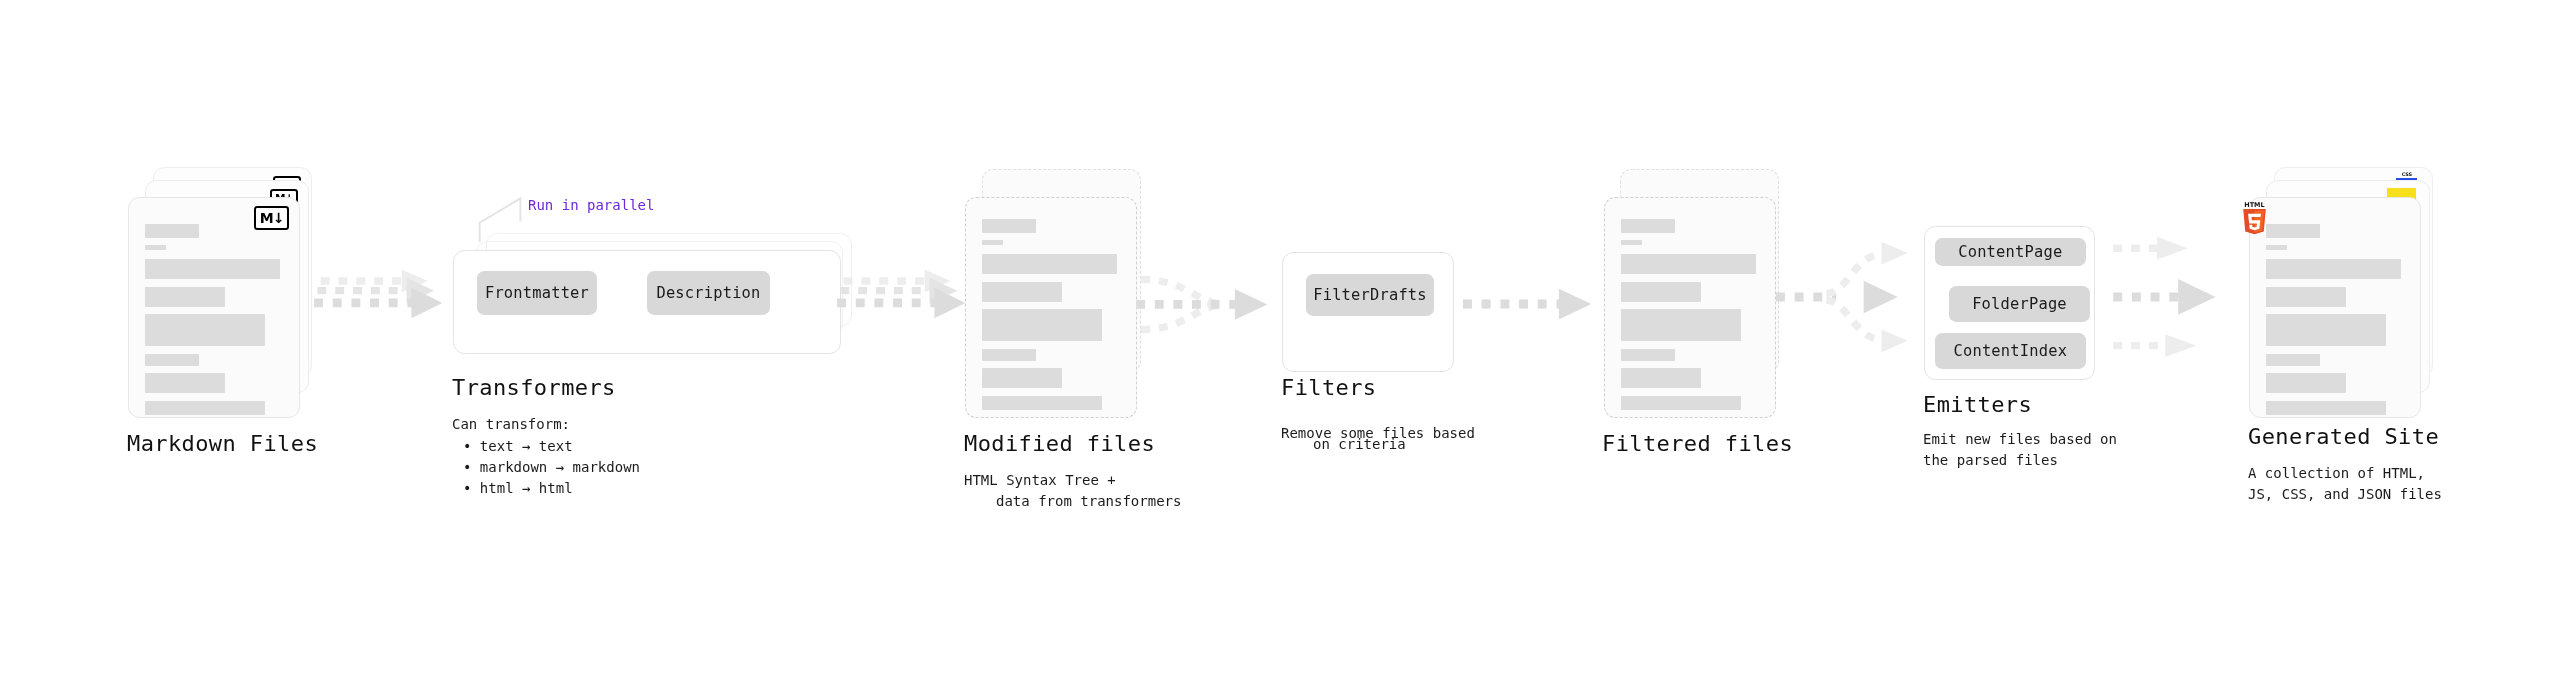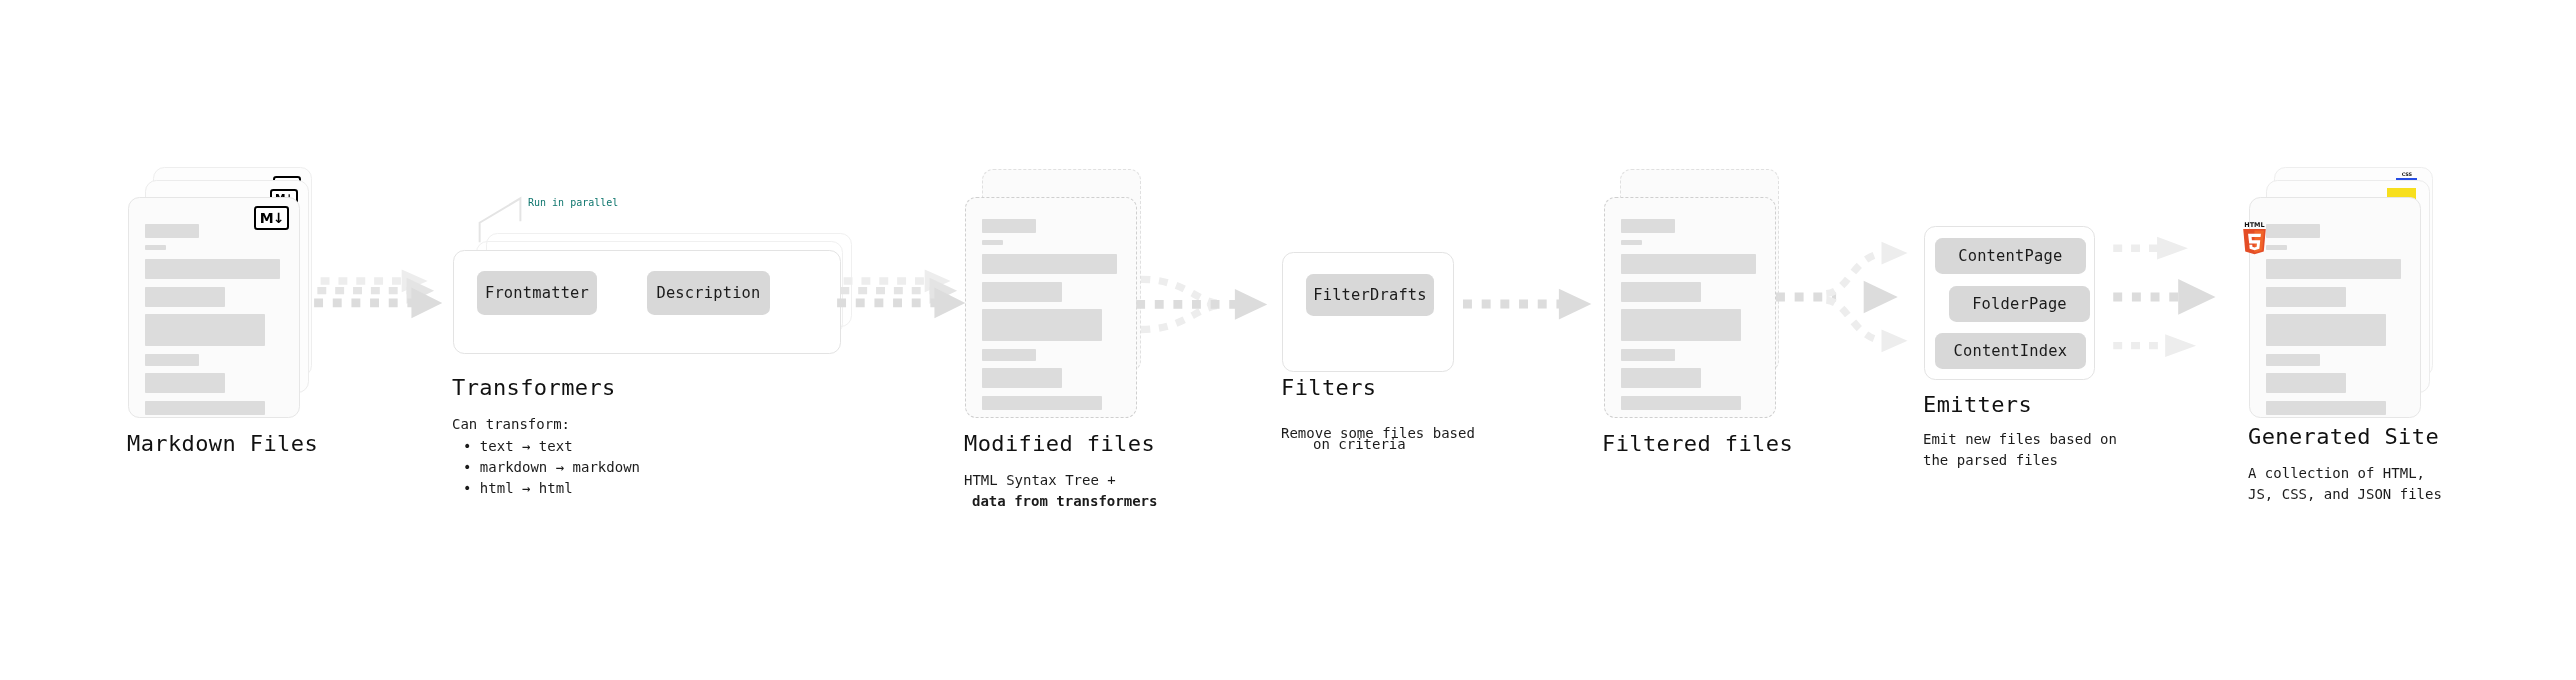--- a/index.html
+++ b/index.html
@@ -93,22 +93,22 @@
   }
   .sublist{
     position:absolute;
     font-size:14px;
     line-height:1.45;
     color:#1b1b1b;
     white-space:pre;
   }
   .parallel-label{
     position:absolute;
-    font-size:10px;
-    color:#0f766e;
+    font-size:14px;
+    color:#6d28d9;
     white-space:nowrap;
   }
   svg{position:absolute;overflow:visible;}
 </style>
 </head>
 <body>
 
 <div class="stage">
 
   <div>
@@ -220,21 +220,21 @@
         <div class="bar" style="width:135px;height:20.3px;margin-bottom:7.3px;"></div>
         <div class="bar" style="width:80px;height:20.3px;margin-bottom:7.3px;"></div>
         <div class="bar" style="width:120px;height:32px;margin-bottom:7.3px;"></div>
         <div class="bar" style="width:54px;height:12.2px;margin-bottom:7.3px;"></div>
         <div class="bar" style="width:80px;height:20.3px;margin-bottom:7.3px;"></div>
         <div class="bar" style="width:120px;height:14px;"></div>
       </div>
     </div>
     <div class="title" style="left:964px;top:431px;">Modified files</div>
     <div class="sub" style="left:964px;top:470px;">HTML Syntax Tree +</div>
-    <div class="sub" style="left:972px;top:491px;font-weight:bold;">data from transformers</div>
+    <div class="sub" style="left:996px;top:491px;">data from transformers</div>
   </div>
 
   <svg style="left:1136px;top:268px;width:146px;height:89px;" viewBox="0 0 180 110" width="146" height="89">
     <g fill="none" stroke="#ededed" stroke-width="9" stroke-dasharray="11 11">
       <path d="M6,14 C60,14 74,42 104,44"></path>
       <path d="M6,76 C60,76 74,48 104,46"></path>
     </g>
     <g stroke="#dcdcdc" stroke-width="11" stroke-dasharray="11 12" fill="#dcdcdc">
       <line x1="0" y1="45" x2="126" y2="45"></line>
       <polygon points="122,26 162,45 122,64" stroke="none"></polygon>
@@ -286,21 +286,21 @@
       <polygon points="130,12 162,26 130,40"></polygon>
       <polygon points="130,120 162,134 130,148"></polygon>
     </g>
     <g fill="#dcdcdc">
       <polygon points="108,60 150,80 108,100"></polygon>
     </g>
   </svg>
 
   <div>
     <div class="procbox" style="left:1924px;top:226px;width:171px;height:154px;">
-      <div class="chip" style="left:9.8px;top:11.4px;width:151px;height:36px;">ContentPage</div>
+      <div class="chip" style="left:9.8px;top:11.4px;width:151px;height:28px;">ContentPage</div>
       <div class="chip" style="left:24px;top:59px;width:141px;height:36px;">FolderPage</div>
       <div class="chip" style="left:9.8px;top:106px;width:151px;height:36px;">ContentIndex</div>
     </div>
     <div class="title" style="left:1923px;top:392px;">Emitters</div>
     <div class="sub" style="left:1923px;top:429px;">Emit new files based on</div>
     <div class="sub" style="left:1923px;top:450px;">the parsed files</div>
   </div>
 
   <svg style="left:2110px;top:232px;width:138px;height:138px;" viewBox="0 0 170 170" width="138" height="138">
     <g stroke="#ededed" stroke-width="9" stroke-dasharray="11 11" fill="#ededed">
@@ -325,21 +325,21 @@
             <span class="lbl">CSS</span>
           </div>
       </div>
     </div>
 
     <div class="filecard ghost" style="left:2266px;top:180px;width:164px;height:213px;border-color:#ececec;">
       <div class="badge js-badge" style="right:13px;top:6.5px;"></div>
     </div>
 
     <div class="filecard" style="left:2249px;top:197px;width:172px;height:221px;">
-      <div class="badge h5" style="right:9.8px;top:21px;">
+      <div class="badge h5" style="right:9.8px;top:1px;">
         <svg viewBox="0 0 36 44" style="position:absolute;left:0;top:0;width:29px;height:36px;">
           <text x="18" y="9" text-anchor="middle" font-family="DejaVu Sans, sans-serif" font-size="8" font-weight="700" fill="#111">HTML</text>
           <path d="M4,12 L32,12 L29.5,40 L18,43.5 L6.5,40 Z" fill="#e44d26"></path>
           <path d="M18,14 L29.8,14 L27.6,38.6 L18,41.5 Z" fill="#f16529"></path>
           <path d="M10,18 L26,18 L25.5,22 L14.4,22 L14.8,26 L25.1,26 L24,36.6 L18,38.4 L12,36.6 L11.6,31.6 L15.2,31.6 L15.4,34.2 L18,34.9 L20.7,34.2 L21,30 L11.4,30 Z" fill="#ffffff"></path>
         </svg>
       </div>
       <div class="bars" style="top:26px;">
         <div class="bar" style="width:54px;height:14px;"></div>
         <div class="bar" style="width:21px;height:5.7px;margin-bottom:9px;"></div>

